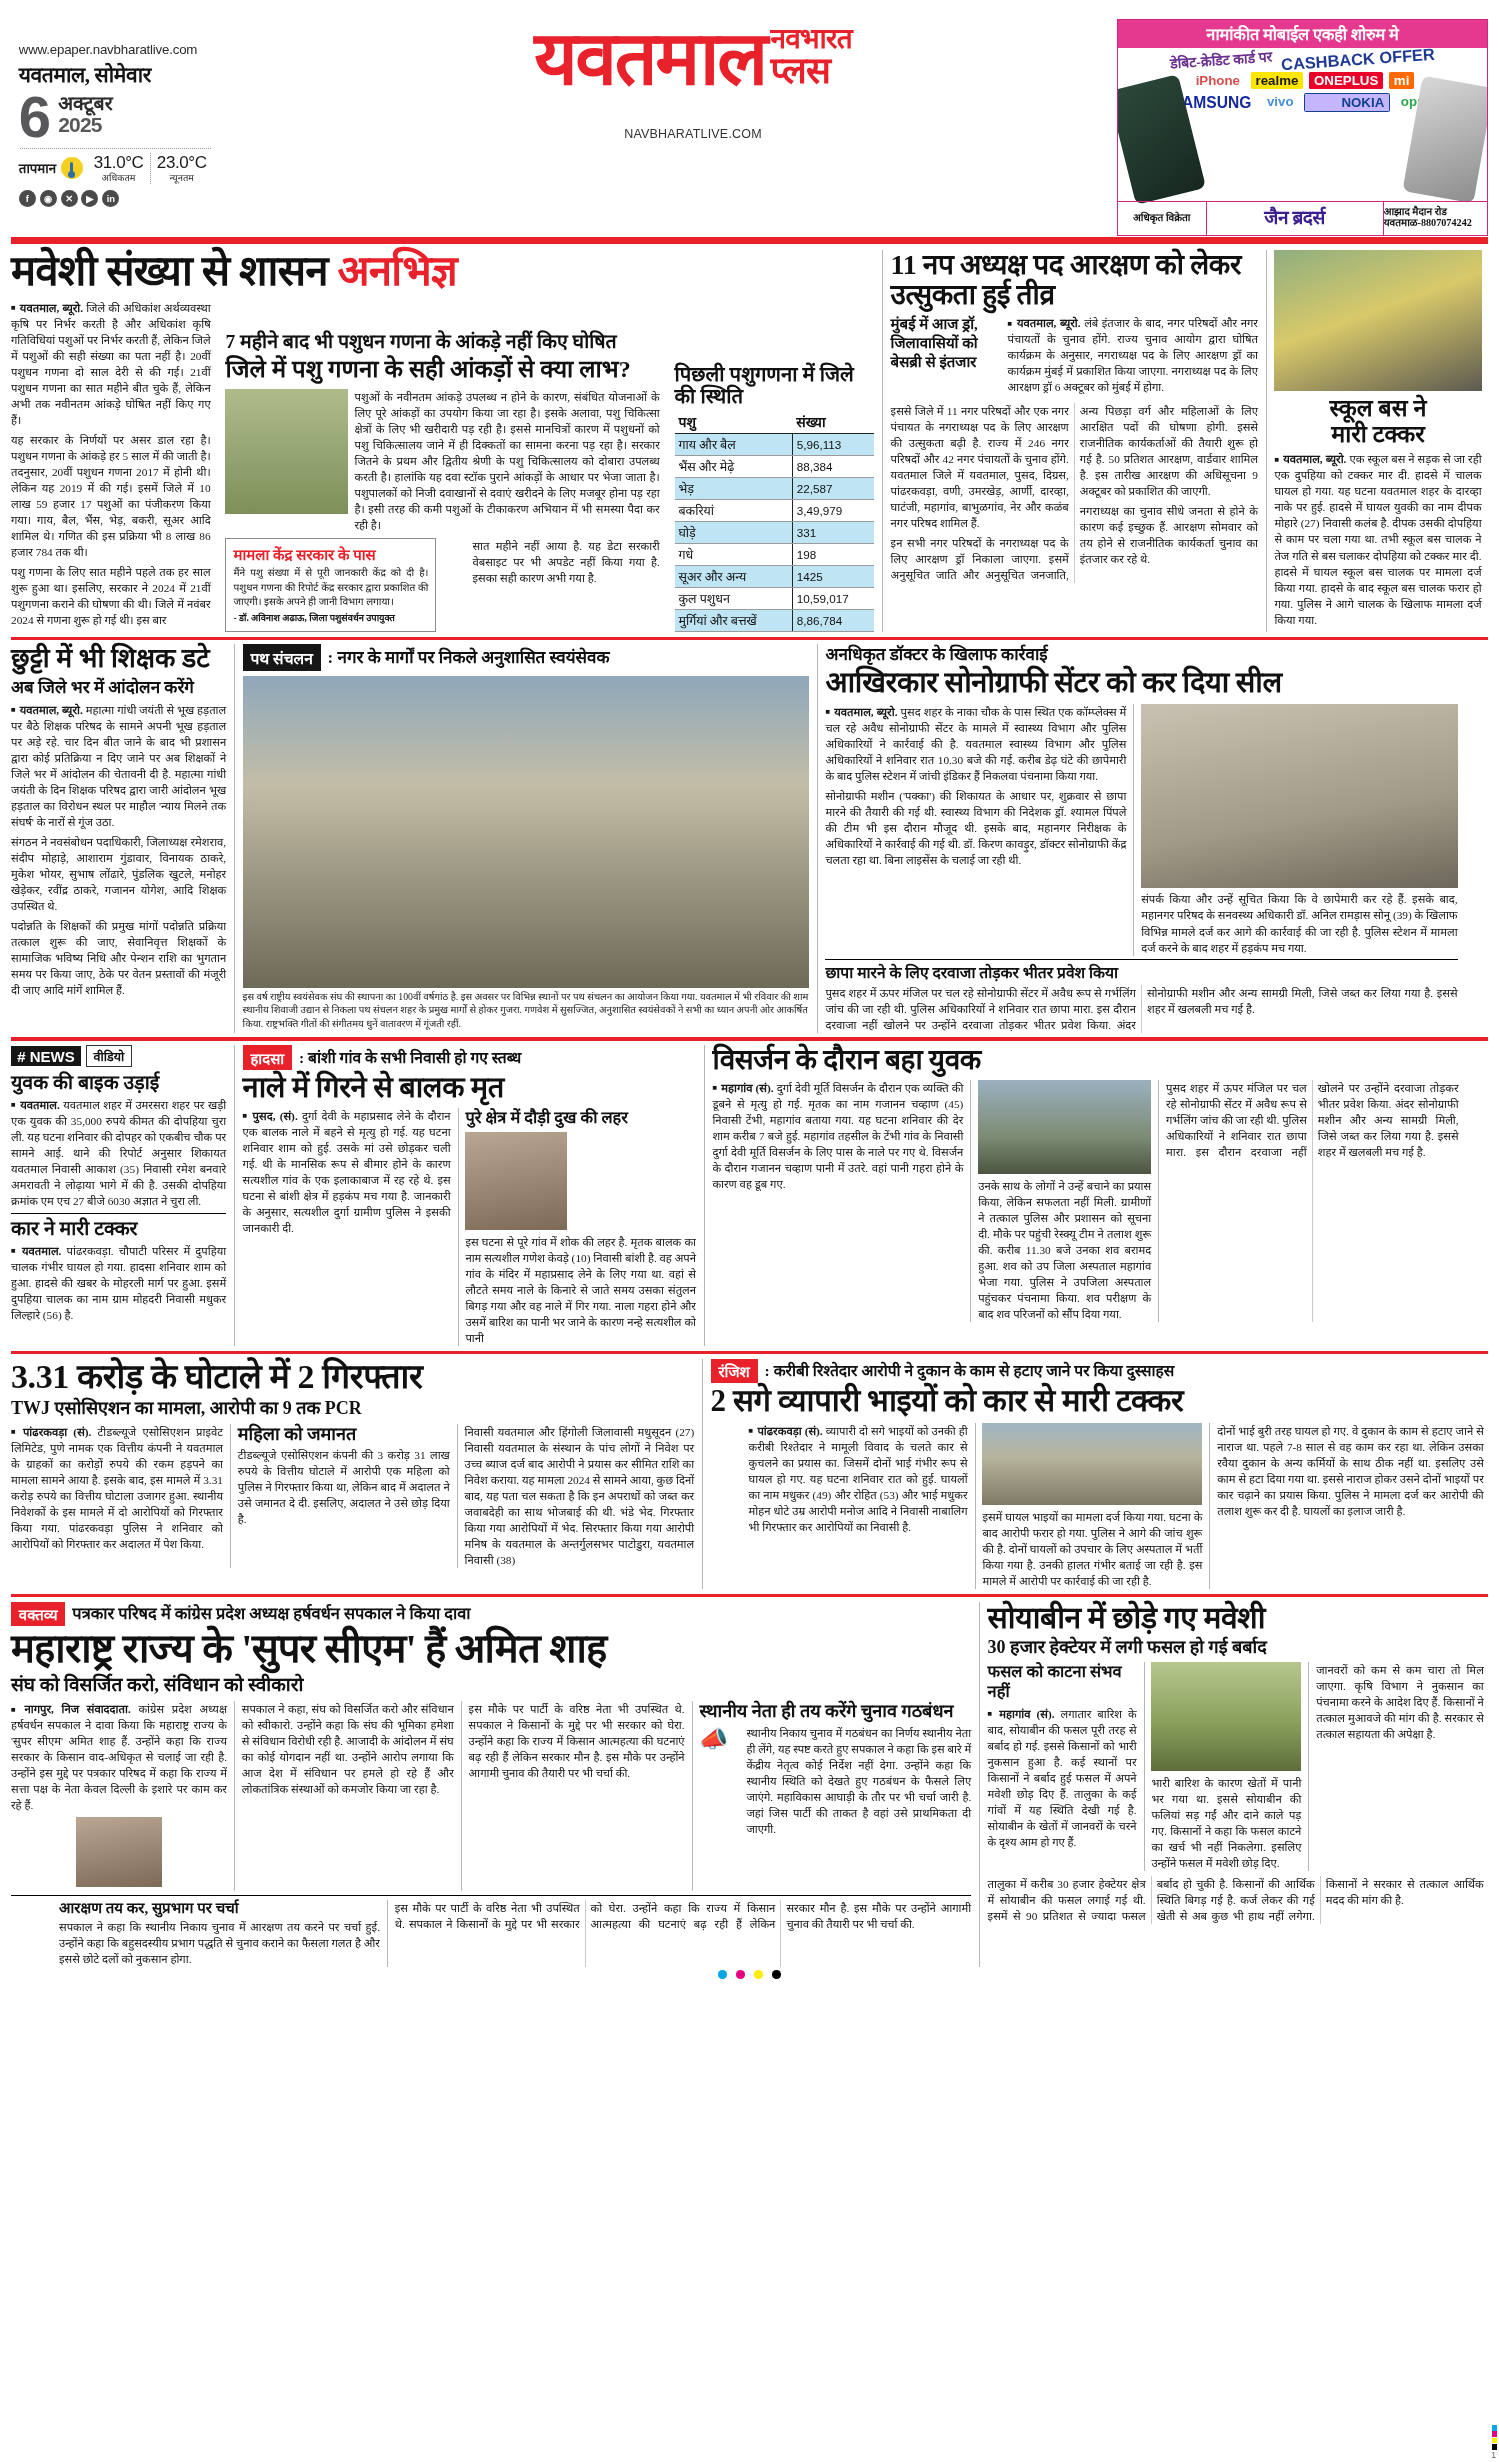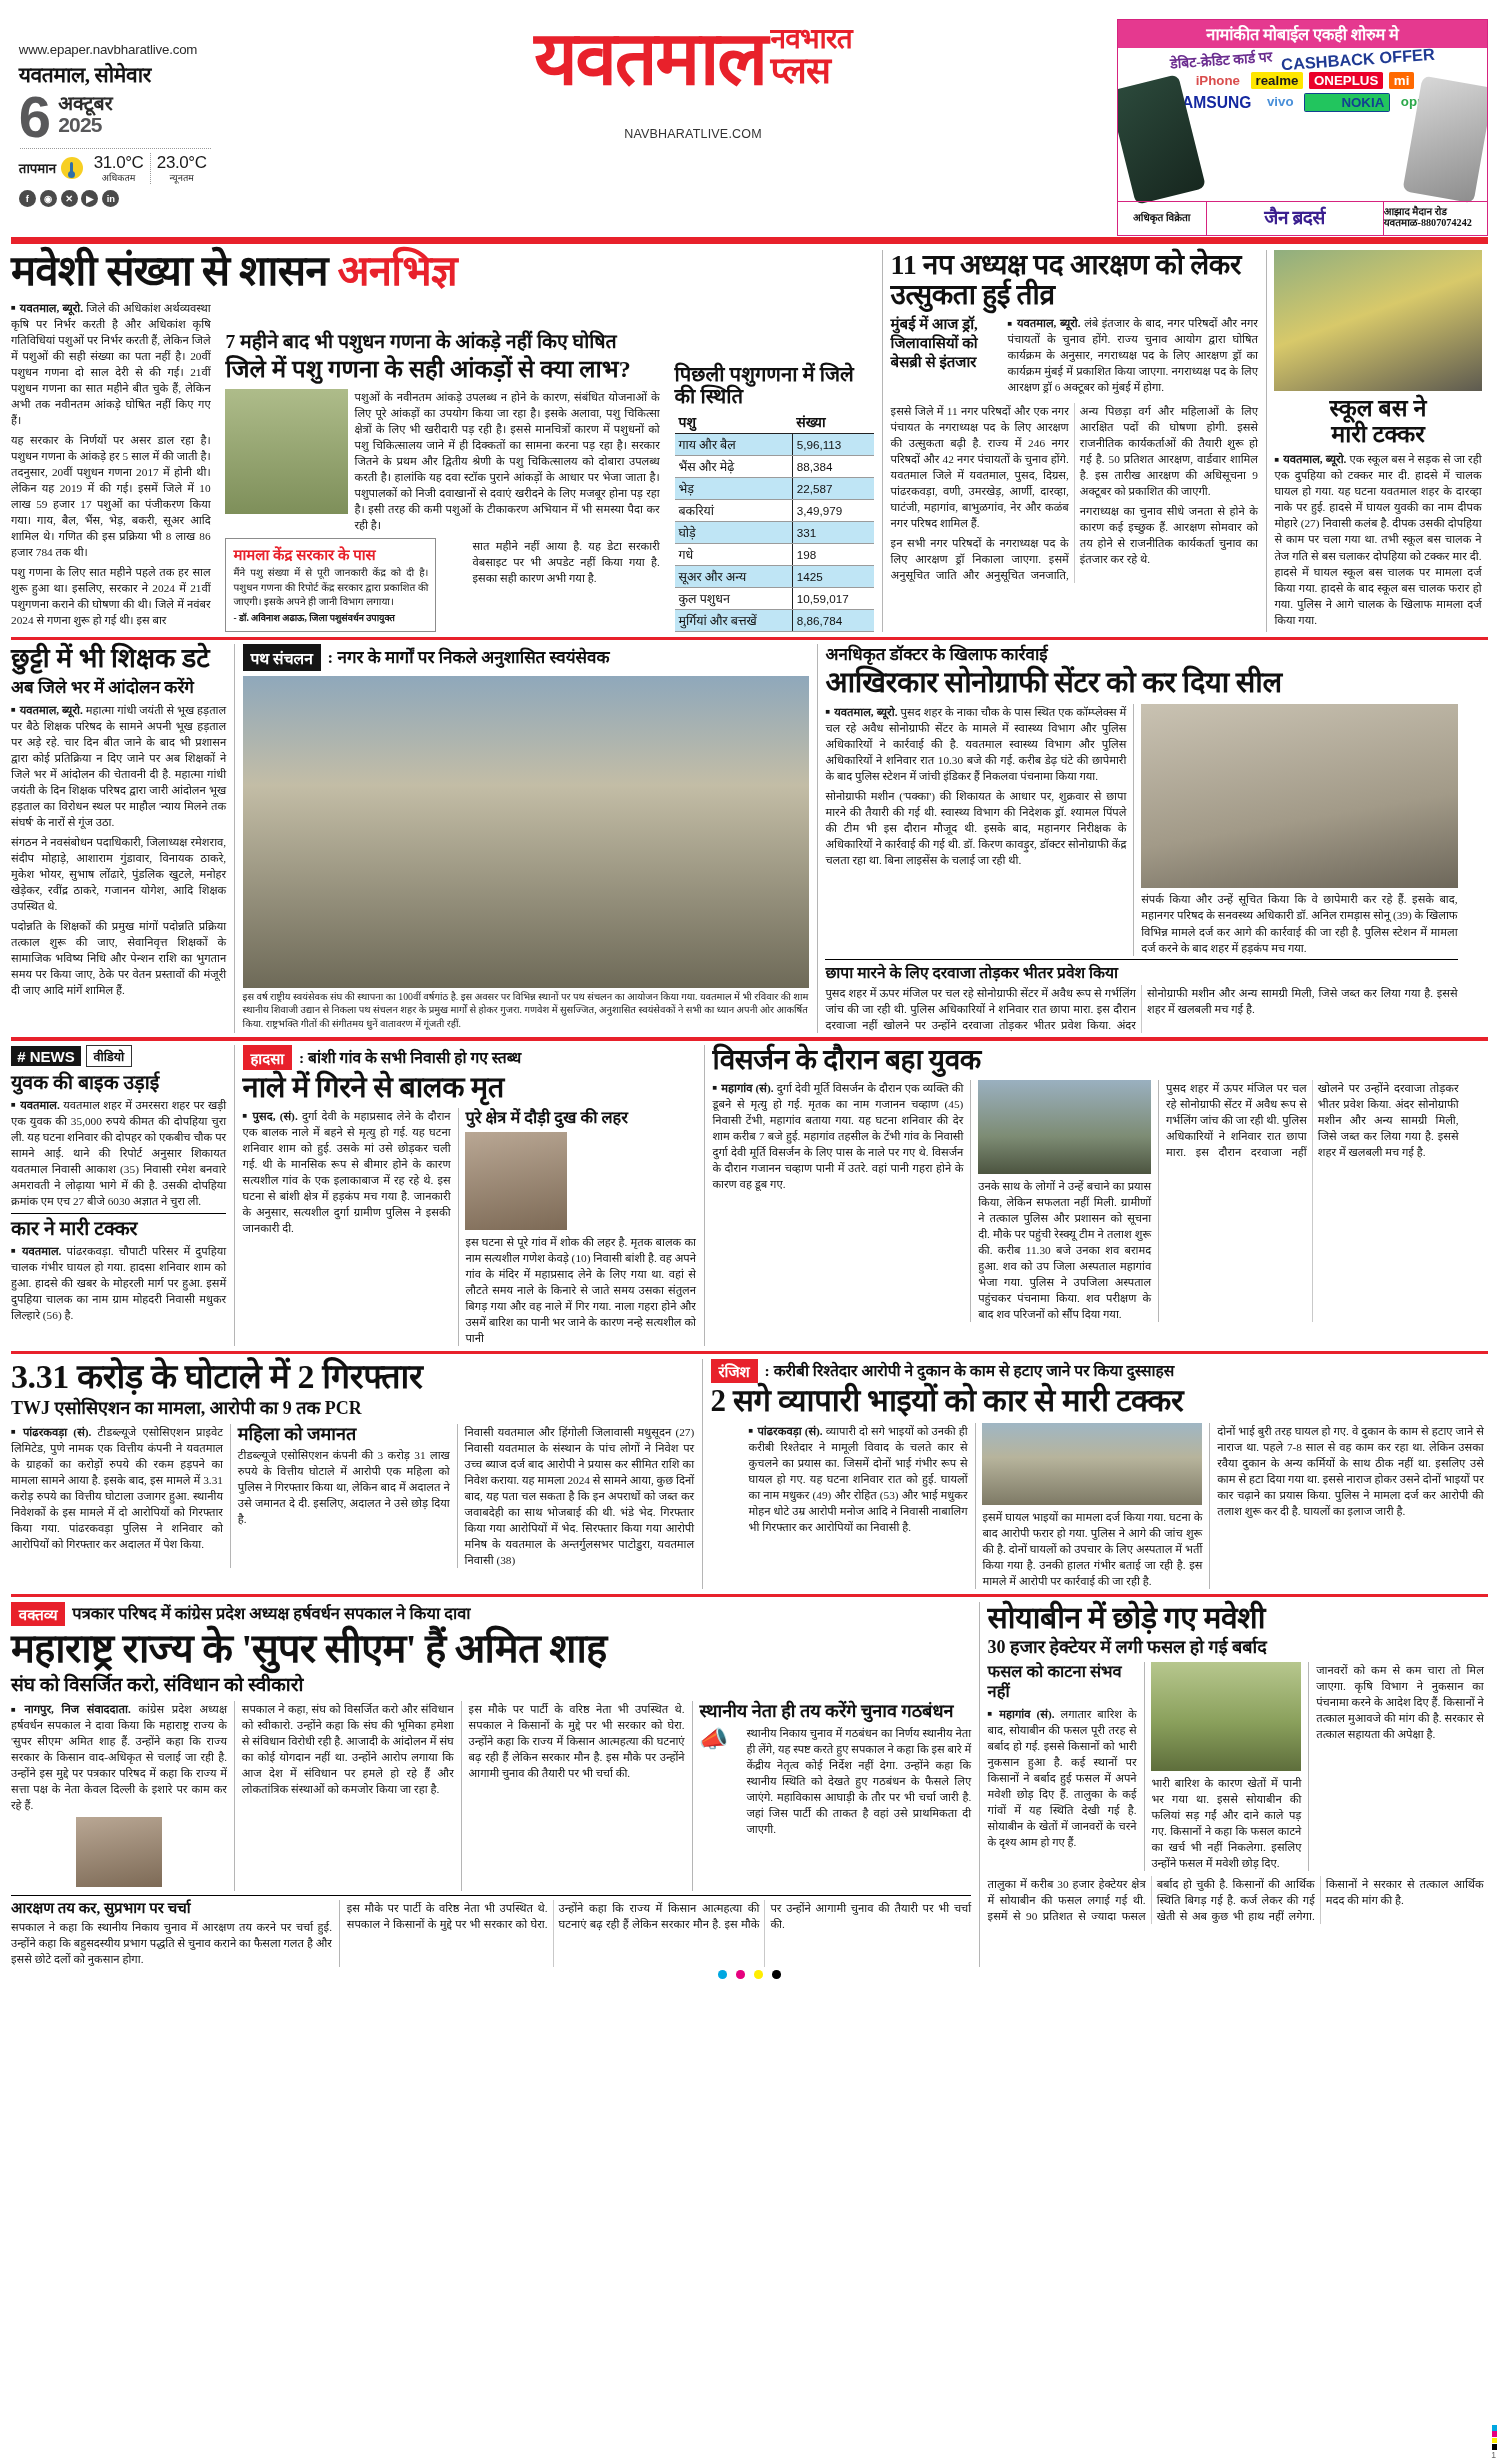--- a/index.html
+++ b/index.html
@@ -52,21 +52,21 @@
   .ad-sub .hl { font-size:14px; font-weight:800; color:#6b2d8f; display:inline-block; transform: rotate(-4deg);}
   .ad-sub .cb { font-family:"Liberation Sans", sans-serif; font-size:16.4px; font-weight:800; color:#1f3a93; display:inline-block; transform: rotate(-4deg); margin-left:4.7px;}
   .ad-brands { display:flex; flex-wrap:wrap; justify-content:center; gap:3.9px 6.2px; padding:3.1px 47px 0; }
   .b { font-family:"Liberation Sans", sans-serif; font-weight:800; font-size:13.3px; padding:0.8px 4.7px; border-radius:1.6px;}
   .b-iphone { color:#d94d4d; }
   .b-realme { background:#ffe600; color:#1a1a1a; }
   .b-oneplus { background:#eb0029; color:#fff; }
   .b-mi { background:#ff6900; color:#fff; }
   .b-samsung { color:#1428a0; font-size:15.6px;}
   .b-vivo { color:#4a90d9; }
-  .b-nokia { background:#22c55e; color:#124191; border:1.6px solid #124191;padding-left:36px;}
+  .b-nokia { background:#c4b5fd; color:#124191; border:1.6px solid #124191;padding-left:36px;}
   .b-oppo { color:#2ba84a; }
   .ad-ph { position:absolute; width:72px; height:117px; border-radius:7.8px; top:61px; }
   .ad-ph.l { left:3.1px; background:linear-gradient(150deg,#2c4a3c,#17271f); transform: rotate(-14deg);}
   .ad-ph.r { right:3.1px; background:linear-gradient(150deg,#d8d8d8,#8d8d8d); transform: rotate(10deg);}
   .ad-foot { position:absolute; bottom:0; left:0; right:0; display:flex; border-top:1.6px solid #d6237f; height:34px;}
   .af { display:flex; flex-direction:column; align-items:center; justify-content:center; font-size:10.2px; font-weight:700; line-height:1.05;}
   .af1 { width:24%; border-right:1.6px solid #d6237f; }
   .af2 { width:48%; border-right:1.6px solid #d6237f; color:#3b1f8f; font-size:19px; font-weight:800; letter-spacing:-0.4px;}
   .af3 { width:28%; font-size:10.2px; }
 
@@ -527,21 +527,21 @@
         <div style="flex:1; padding-left:7px;">
           <div class="hl-sm" style="font-size:18px;">स्थानीय नेता ही तय करेंगे चुनाव गठबंधन</div>
           <div class="flexrow" style="margin-top:3.9px;">
             <div style="width:47px;" class="mega">📣</div>
             <div class="body-t" style="flex:1;">स्थानीय निकाय चुनाव में गठबंधन का निर्णय स्थानीय नेता ही लेंगे, यह स्पष्ट करते हुए सपकाल ने कहा कि इस बारे में केंद्रीय नेतृत्व कोई निर्देश नहीं देगा. उन्होंने कहा कि स्थानीय स्थिति को देखते हुए गठबंधन के फैसले लिए जाएंगे. महाविकास आघाड़ी के तौर पर भी चर्चा जारी है. जहां जिस पार्टी की ताकत है वहां उसे प्राथमिकता दी जाएगी.</div>
           </div>
         </div>
       </div>
       <div class="rule-thin"></div>
       <div class="flexrow">
-        <div style="width:328px; padding-right:7px;">
+        <div style="width:328px; padding-right:7px;margin-left:48px;">
           <div class="hl-sm" style="font-size:15px;">आरक्षण तय कर, सुप्रभाग पर चर्चा</div>
           <div class="body-t" style="margin-top:2.3px;">सपकाल ने कहा कि स्थानीय निकाय चुनाव में आरक्षण तय करने पर चर्चा हुई. उन्होंने कहा कि बहुसदस्यीय प्रभाग पद्धति से चुनाव कराने का फैसला गलत है और इससे छोटे दलों को नुकसान होगा.</div>
         </div>
         <div class="vline"></div>
         <div style="flex:1; padding-left:7px;" class="body-t cols3">इस मौके पर पार्टी के वरिष्ठ नेता भी उपस्थित थे. सपकाल ने किसानों के मुद्दे पर भी सरकार को घेरा. उन्होंने कहा कि राज्य में किसान आत्महत्या की घटनाएं बढ़ रही हैं लेकिन सरकार मौन है. इस मौके पर उन्होंने आगामी चुनाव की तैयारी पर भी चर्चा की.</div>
       </div>
     </div>
 
     <div class="vline"></div>
 

